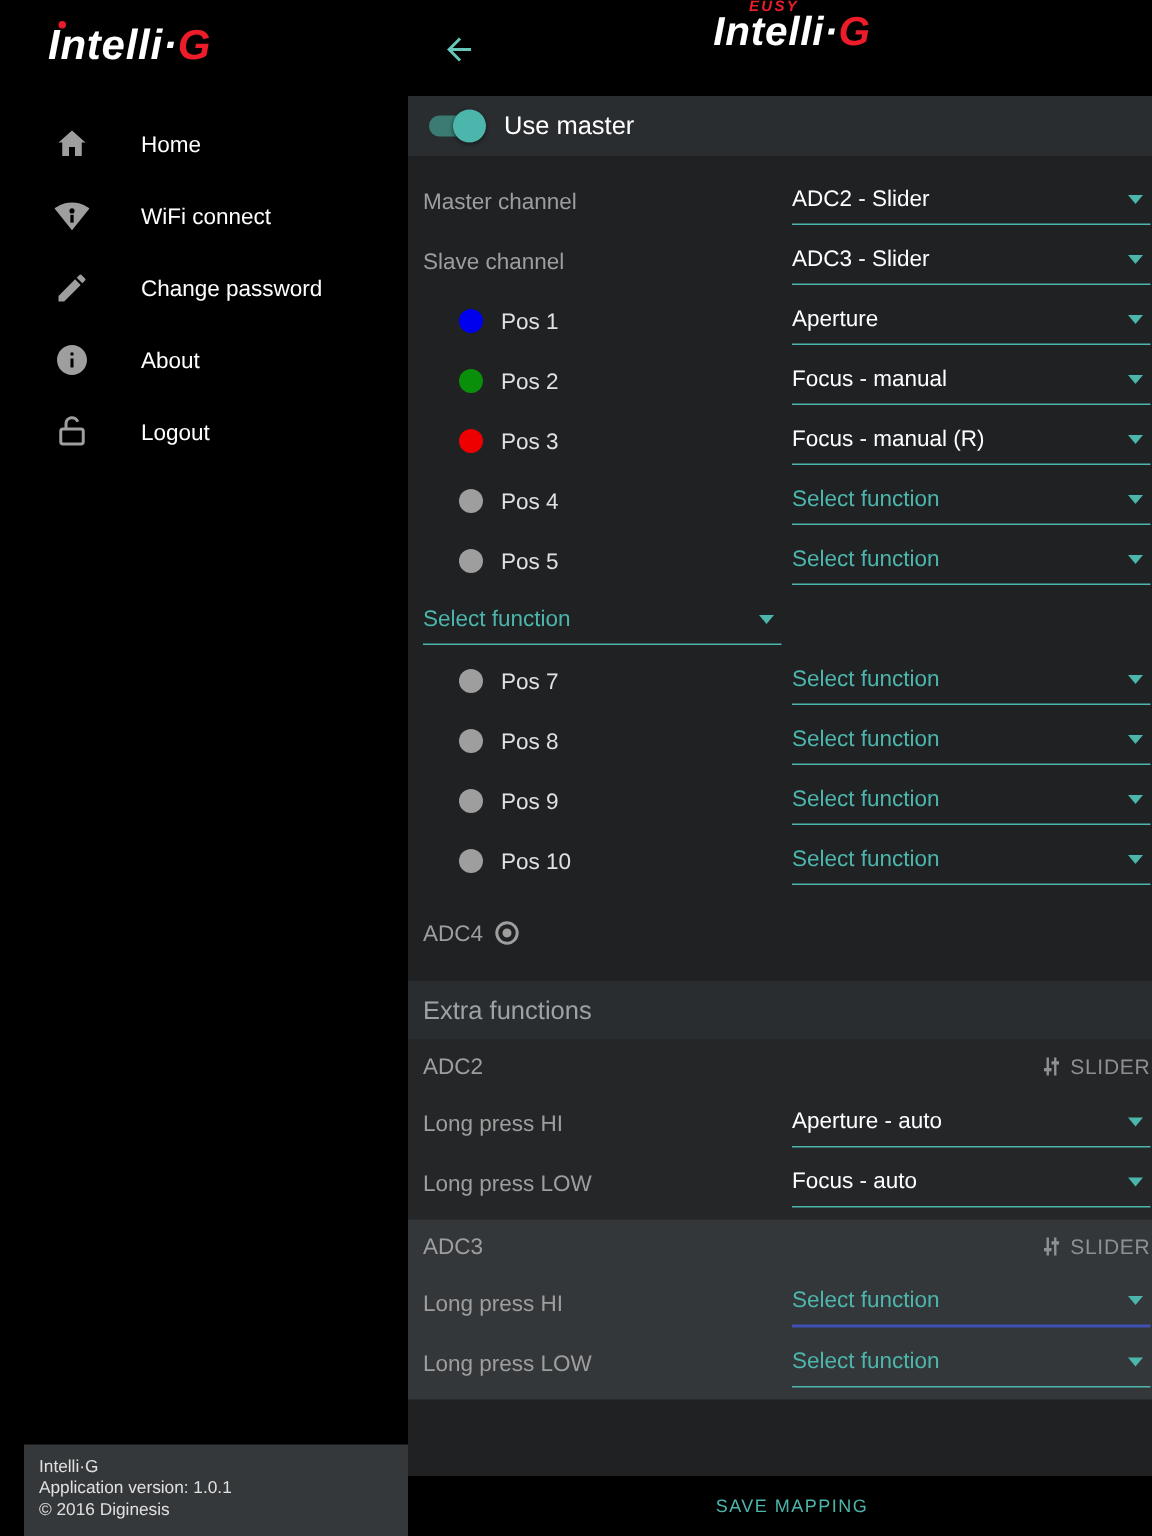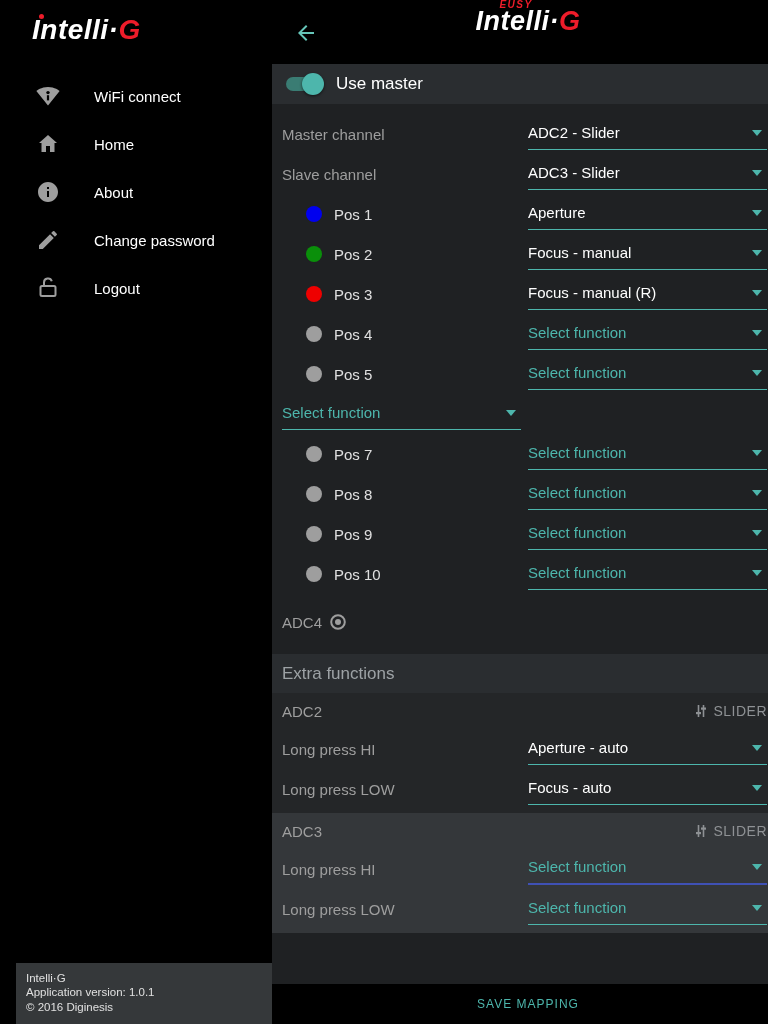--- a/index.html
+++ b/index.html
@@ -78,51 +78,51 @@
 
   <aside class="sidebar">
     <div class="side-logo">
       <span class="i-dot"></span>
       <span>Intelli·</span><span class="red">G</span>
     </div>
 
     <nav class="nav">
       <div class="nav-item">
         <span class="nav-icon">
+          <svg viewBox="0 0 24 24" fill="currentColor">
+              <path d="M12 3l-9 8h2.5v9H10v-6h4v6h4.5v-9H21z"></path>
+            </svg>
+        </span>
+        <span class="nav-label">Home</span>
+      </div>
+      <div class="nav-item">
+        <span class="nav-icon">
           <svg viewBox="0 0 24 24">
               <path fill="currentColor" d="M12.01 21.49L23.64 7c-.45-.34-4.93-4-11.64-4C5.28 3 .81 6.66.36 7l11.63 14.49.01.01.01-.01z"></path>
               <circle cx="12" cy="8.6" r="1.7" fill="#000"></circle>
               <rect x="10.9" y="11.2" width="2.2" height="5.2" fill="#000"></rect>
             </svg>
         </span>
         <span class="nav-label">WiFi connect</span>
       </div>
       <div class="nav-item">
         <span class="nav-icon">
           <svg viewBox="0 0 24 24" fill="currentColor">
-              <path d="M12 3l-9 8h2.5v9H10v-6h4v6h4.5v-9H21z"></path>
-            </svg>
-        </span>
-        <span class="nav-label">Home</span>
+              <path d="M3 17.25V21h3.75L17.81 9.94l-3.75-3.75L3 17.25zM20.71 7.04a1 1 0 0 0 0-1.41l-2.34-2.34a1 1 0 0 0-1.41 0l-1.83 1.83 3.75 3.75 1.83-1.83z"></path>
+            </svg>
+        </span>
+        <span class="nav-label">Change password</span>
       </div>
       <div class="nav-item">
         <span class="nav-icon">
           <svg viewBox="0 0 24 24" fill="currentColor">
               <path d="M12 2C6.48 2 2 6.48 2 12s4.48 10 10 10 10-4.48 10-10S17.52 2 12 2zm1 15h-2v-6h2v6zm0-8h-2V7h2v2z"></path>
             </svg>
         </span>
         <span class="nav-label">About</span>
-      </div>
-      <div class="nav-item">
-        <span class="nav-icon">
-          <svg viewBox="0 0 24 24" fill="currentColor">
-              <path d="M3 17.25V21h3.75L17.81 9.94l-3.75-3.75L3 17.25zM20.71 7.04a1 1 0 0 0 0-1.41l-2.34-2.34a1 1 0 0 0-1.41 0l-1.83 1.83 3.75 3.75 1.83-1.83z"></path>
-            </svg>
-        </span>
-        <span class="nav-label">Change password</span>
       </div>
       <div class="nav-item">
         <span class="nav-icon">
           <svg viewBox="0 0 24 24" fill="none" stroke="currentColor" stroke-width="2">
               <rect x="4.5" y="10" width="15" height="10" rx="1.5"></rect>
               <path d="M8 10V6.5a4 4 0 0 1 7.8-1.3"></path>
             </svg>
         </span>
         <span class="nav-label">Logout</span>
       </div>

